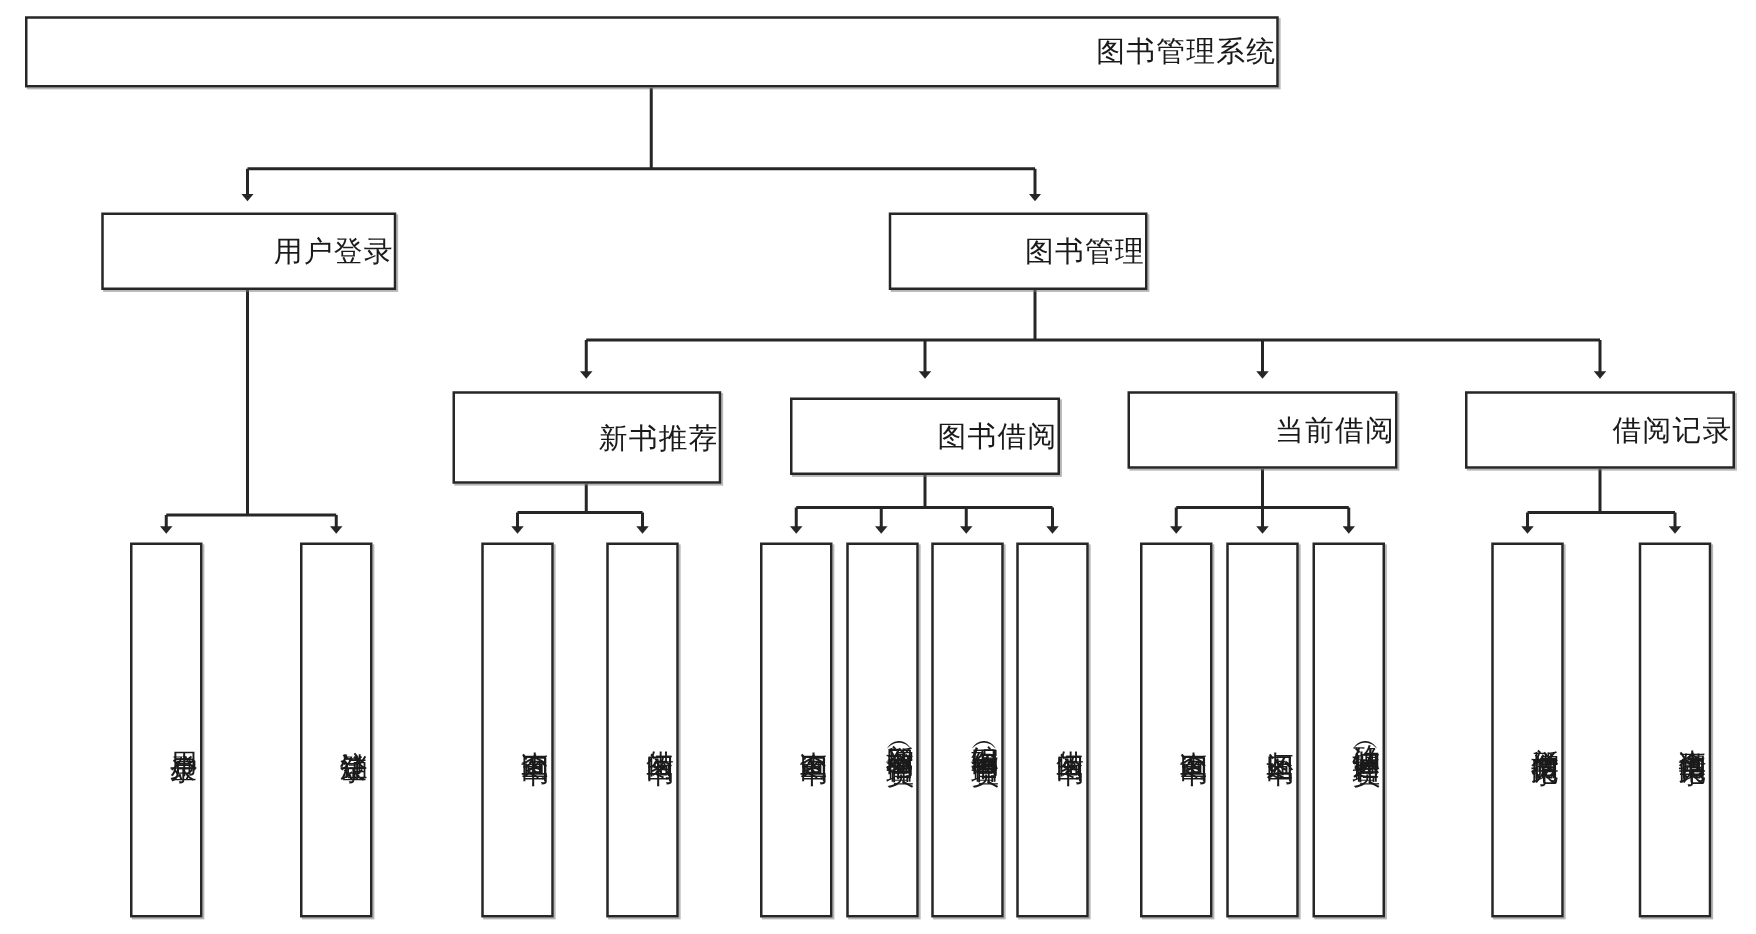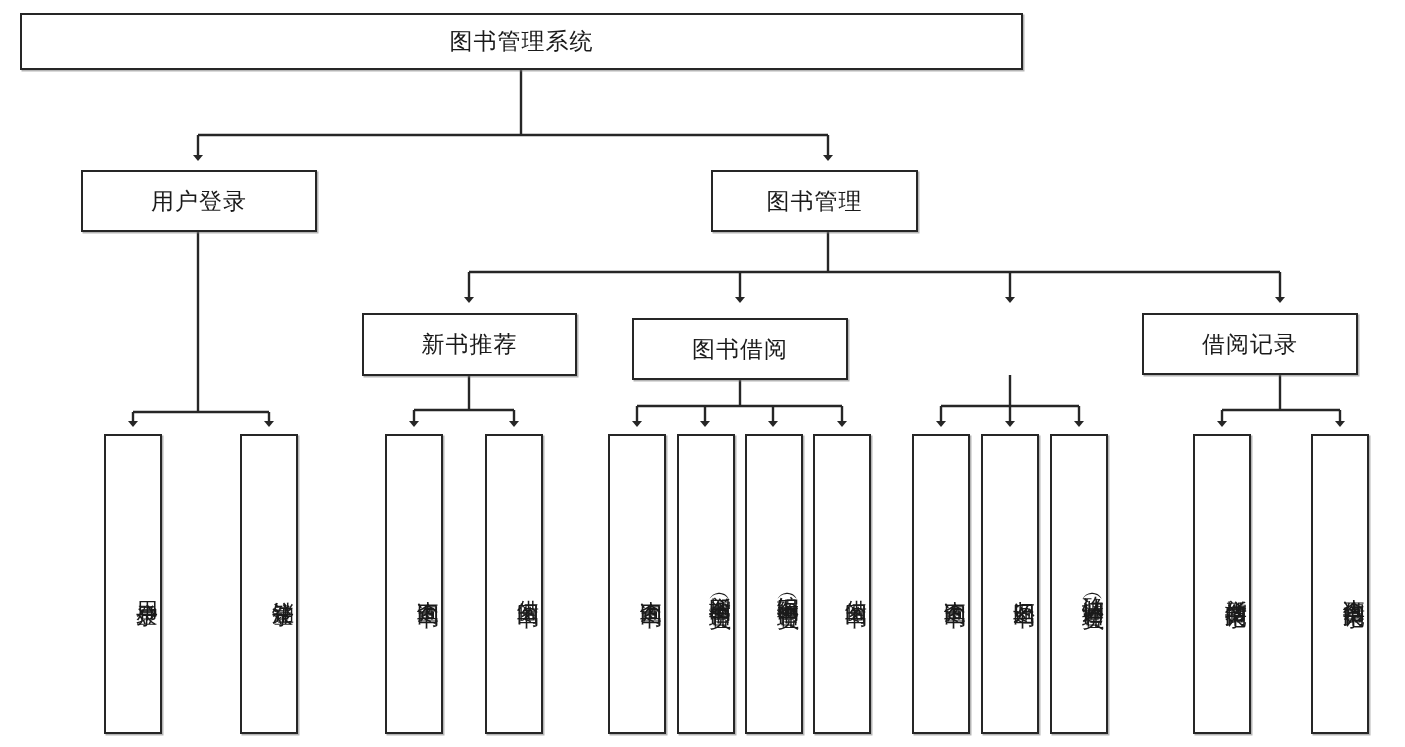--- a/index.html
+++ b/index.html
@@ -17,21 +17,21 @@
     background: #ffffff;
     overflow: hidden;
   }
   .node {
     position: absolute;
     box-sizing: border-box;
     border: 2px solid #262626;
     background: #ffffff;
     display: flex;
     align-items: center;
-    justify-content: center;
+    justify-content: flex-end;
     color: #1a1a1a;
     box-shadow: 1.5px 1.5px 0 rgba(120,120,120,0.55);
   }
   .node.hnode {
     font-size: 23px;
     letter-spacing: 1px;
   }
   .node.leaf {
     font-size: 22px;
     writing-mode: vertical-rl;
@@ -122,27 +122,30 @@
     <span>图书管理系统</span>
   </div>
 
   <div class="node hnode" style="left:81px; top:170px; width:236px; height:62px;">
     <span>用户登录</span>
   </div>
   <div class="node hnode" style="left:711px; top:170px; width:207px; height:62px;">
     <span>图书管理</span>
   </div>
 
-  <div class="node hnode" style="left:362px; top:313px; width:215px; height:63px;">
+  <div class="node hnode" style="left:362px; top:313px; width:215px; height:74px;">
     <span>新书推荐</span>
   </div>
   <div class="node hnode" style="left:632px; top:318px; width:216px; height:62px;">
     <span>图书借阅</span>
   </div>
-  <div class="node hnode" style="left:1142px; top:313px; width:216px; height:62px;">
+  <div class="node hnode" style="left:902px; top:313px; width:216px; height:62px;">
+    <span>当前借阅</span>
+  </div>
+  <div class="node hnode" style="left:1172px; top:313px; width:216px; height:62px;">
     <span>借阅记录</span>
   </div>
 
   <div class="node leaf" style="left:104px; top:434px; width:58px; height:300px;">
     <span>用户登录</span>
   </div>
   <div class="node leaf" style="left:240px; top:434px; width:58px; height:300px;">
     <span>注销登录</span>
   </div>
 

